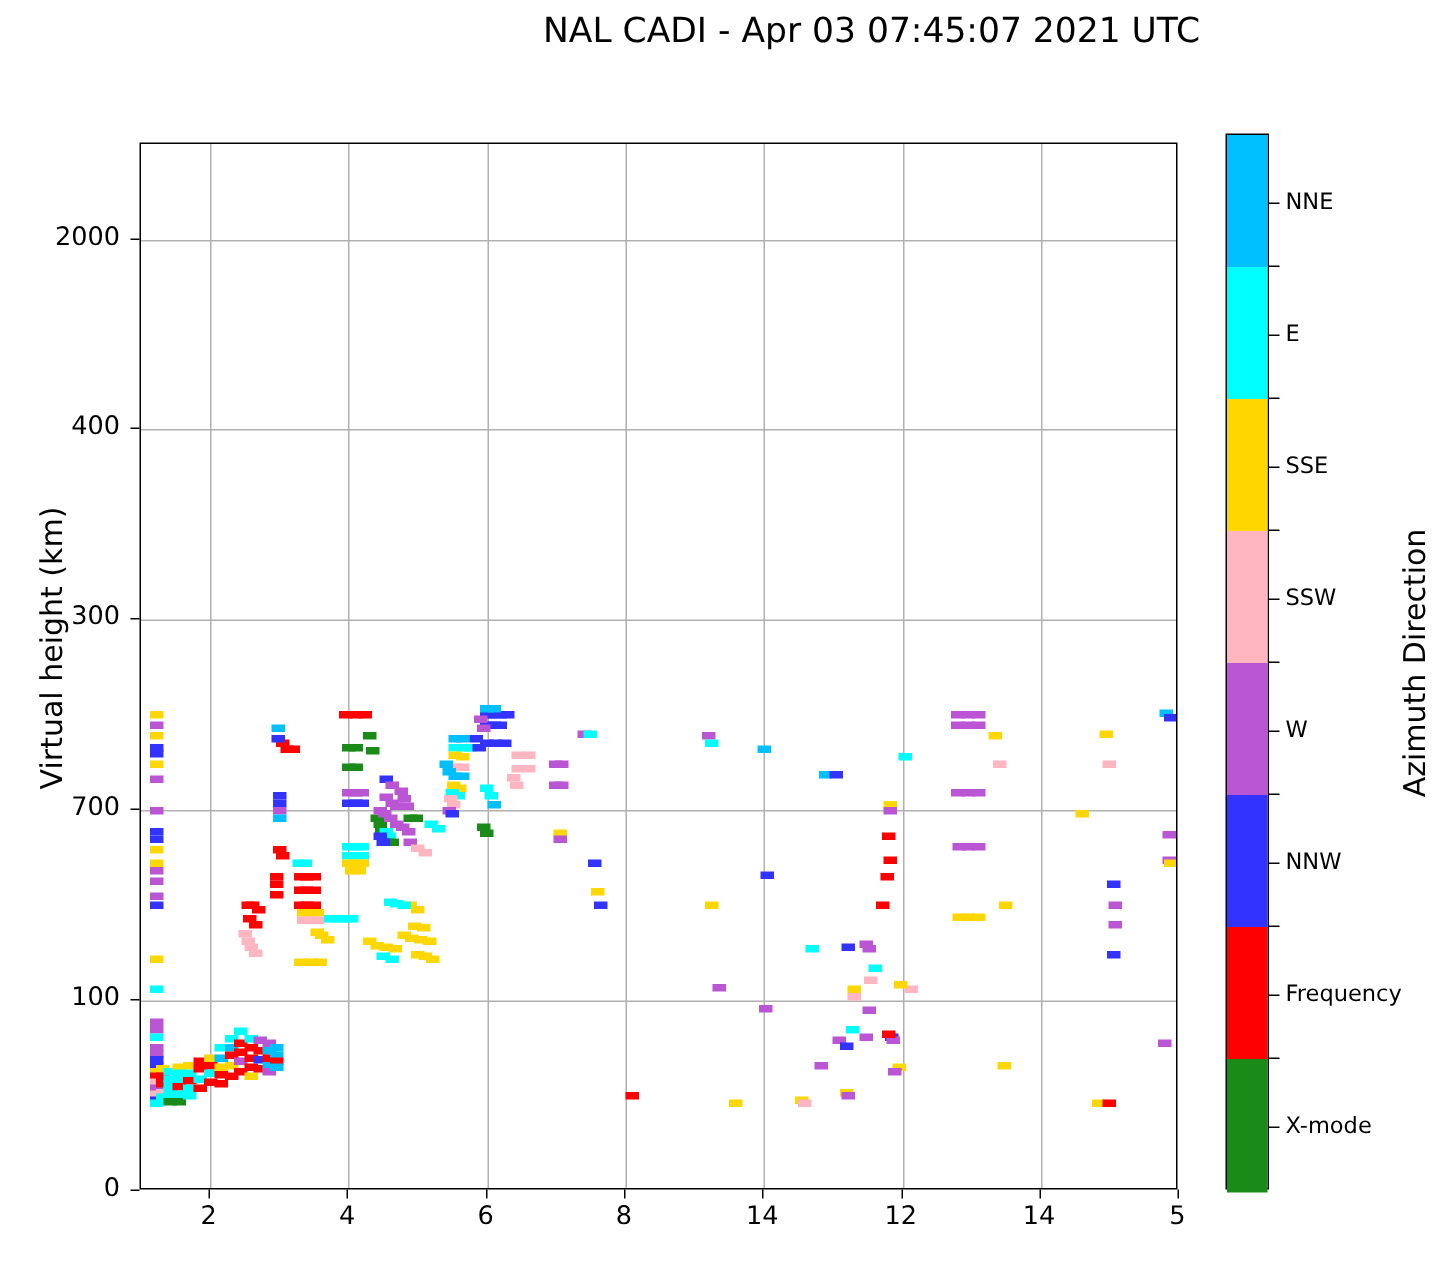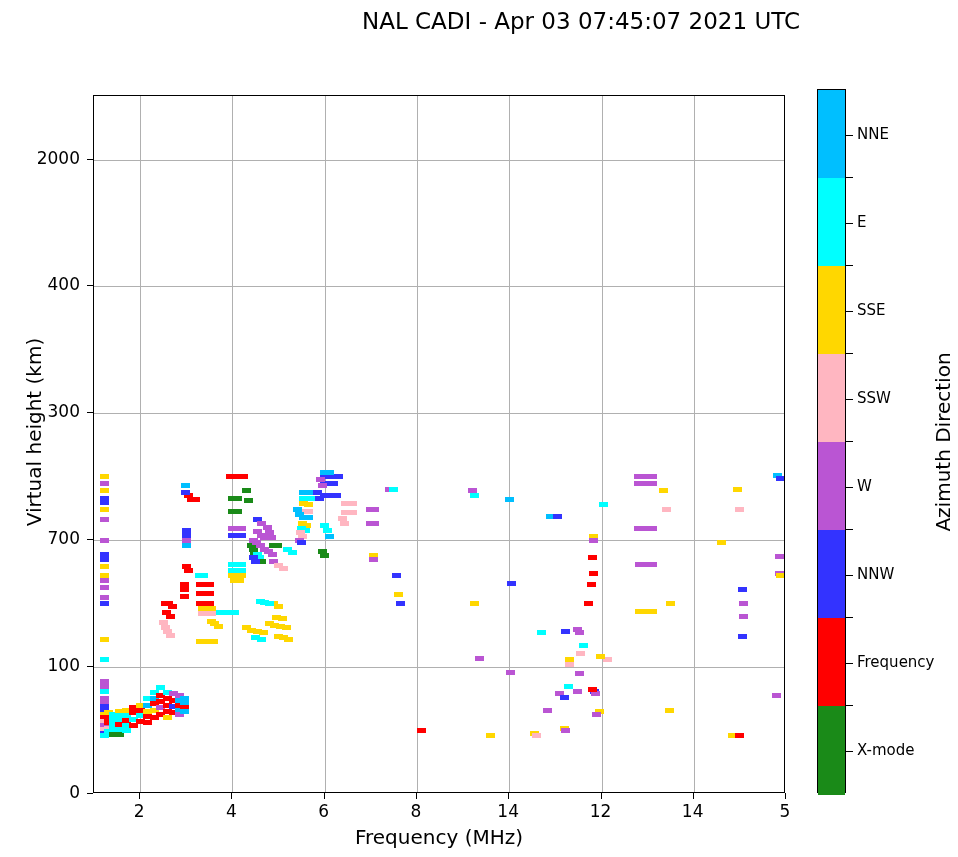--- a/index.html
+++ b/index.html
@@ -462,21 +462,20 @@
       <div class="ytick" style="top: 539.2px;"></div>
       <div class="ytlabel" style="left: 8px; width: 72px; top: 528.2px;">700</div>
       <div class="ytick" style="top: 412.3px;"></div>
       <div class="ytlabel" style="left: 8px; width: 72px; top: 401.3px;">300</div>
       <div class="ytick" style="top: 285.4px;"></div>
       <div class="ytlabel" style="left: 8px; width: 72px; top: 274.4px;">400</div>
       <div class="ytick" style="top: 158.5px;"></div>
       <div class="ytlabel" style="left: 8px; width: 72px; top: 147.5px;">2000</div>
     </div>
 
-  <div id="xlabel">Frequency (MHz)</div>
   <div id="ylabel">Virtual height (km)</div>
 
   <div id="cbar">
       <div class="cseg" style="top: 0px; height: 88.5px; background: rgb(0, 191, 255);"></div>
       <div class="cseg" style="top: 88px; height: 88.5px; background: rgb(0, 255, 255);"></div>
       <div class="cseg" style="top: 176px; height: 88.5px; background: rgb(255, 215, 0);"></div>
       <div class="cseg" style="top: 264px; height: 88.5px; background: rgb(255, 182, 193);"></div>
       <div class="cseg" style="top: 352px; height: 88.5px; background: rgb(186, 85, 211);"></div>
       <div class="cseg" style="top: 440px; height: 88.5px; background: rgb(51, 51, 255);"></div>
       <div class="cseg" style="top: 528px; height: 88.5px; background: rgb(255, 0, 0);"></div>

